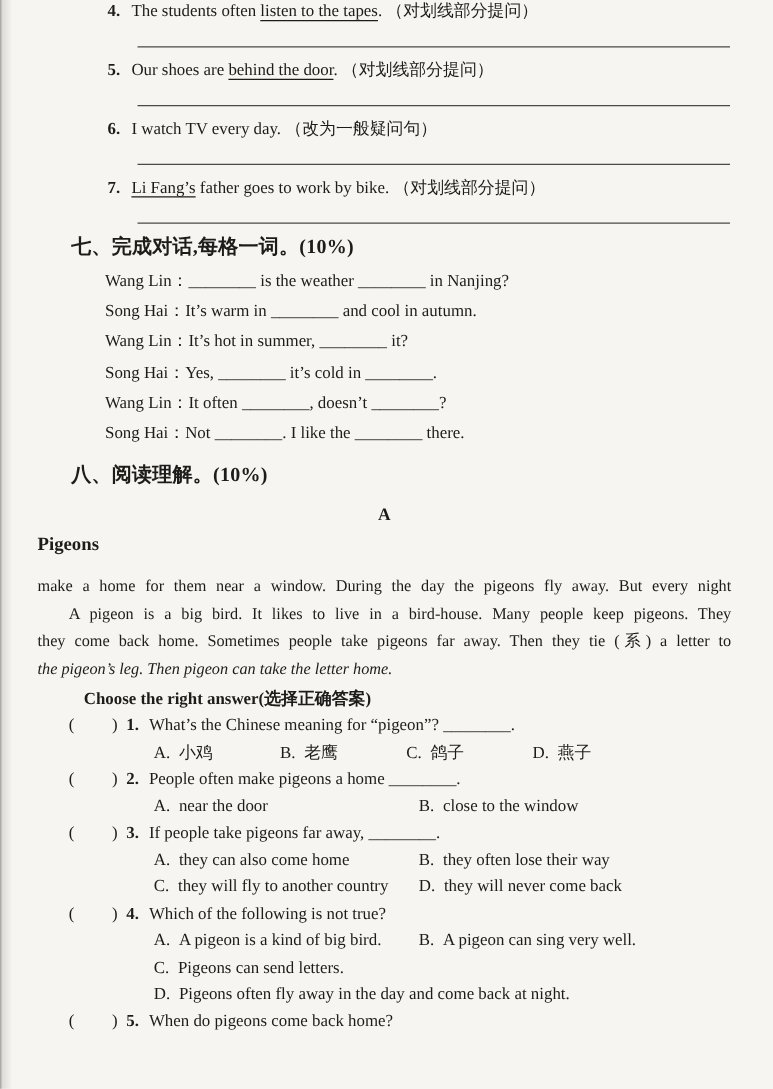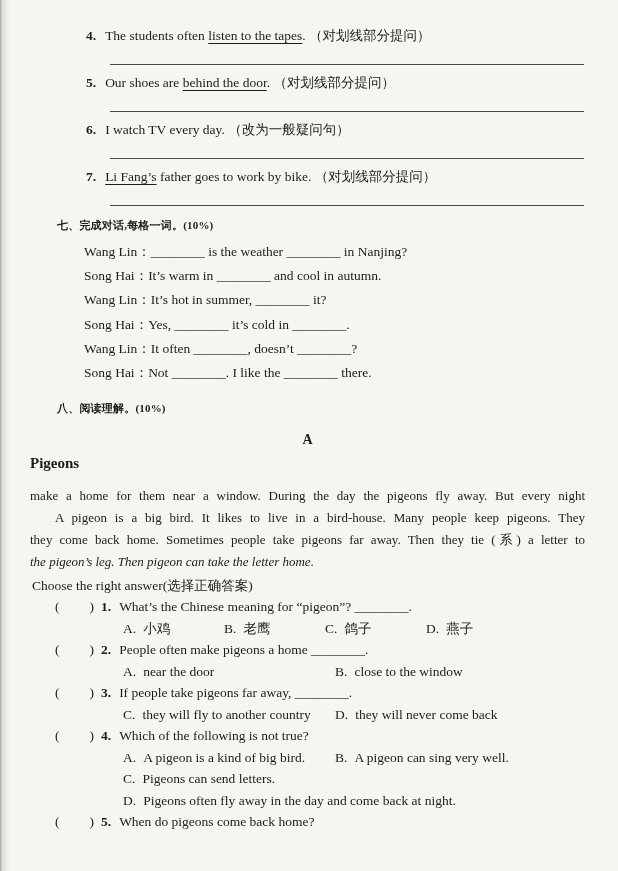--- a/index.html
+++ b/index.html
@@ -9,45 +9,45 @@
     font-family:"Liberation Serif","DejaVu Serif",serif;
     color:#1d1c1a;
     position:relative;
     overflow:hidden;
   }
   body::before{
     content:'';position:absolute;left:0;top:0;bottom:0;width:12px;
     background:linear-gradient(to right, rgba(40,40,40,.42), rgba(40,40,40,.12) 2px, rgba(40,40,40,0) 10px);
     pointer-events:none;z-index:5;
   }
-  .content{position:absolute;inset:0;padding-top:27px;}
+  .content{position:absolute;inset:0;}
 
   
   .tblock{}
   .tq{margin-left:86px;font-size:13.5px;line-height:17px;}
   .qnum{font-weight:700;padding-right:9px;}
   .ul{text-decoration:underline;text-underline-offset:3px;}
   .answer-line{height:0;border-bottom:1.4px solid #4a4a48;margin:20px 0 9px 110px;width:474px;}
 
   
-  .s-head{margin-left:57px;font-weight:700;font-size:11px;line-height:20px;margin-top:8px;letter-spacing:.2px;}
+  .s-head{margin-left:57px;font-weight:700;font-size:16px;line-height:20px;margin-top:8px;letter-spacing:.2px;}
   .s-head.s8{margin-top:13px;}
 
   
   .dialogue{margin:5px 0 0 84px;font-size:13.5px;line-height:24.2px;}
   .dline{white-space:nowrap;font-family:Liberation Serif, serif;}
 
   
   .center-a{margin:13px 33px 0 30px;text-align:center;font-weight:700;font-size:14px;line-height:18px;}
   .center-title{margin:4px 33px 0 30px;text-align:left;font-weight:700;font-size:15px;line-height:20px;}
   .passage{margin:12px 33px 0 30px;font-size:13px;line-height:22px;}
   .pline{text-align:justify;text-align-last:justify;}
   .pline.first{padding-left:25px;}
   .pline.last{text-align:left;text-align-last:left;font-style:italic;}
-  .choose{margin:3px 0 0 32px;font-weight:400;font-size:13.5px;line-height:19px;}
+  .choose{margin:3px 0 0 67px;font-weight:700;font-size:13.5px;line-height:19px;}
 
   
   .mcq{margin:1px 0 0 55px;font-size:13.5px;line-height:21.5px;}
   .mcq-stem{white-space:nowrap;}
   .pgap{display:inline-block;width:30px;}
   .qnum2{font-weight:700;padding:0 8px 0 7px;}
   .opt-row{margin-left:68px;white-space:nowrap;}
   .opt{display:inline-block;white-space:nowrap;}
   .opt.w4{width:101px;}
   .opt.w2{width:212px;}
@@ -101,20 +101,21 @@
     </div>
 
   <div class="choose">Choose the right answer(选择正确答案)</div>
 
   <div class="mcq" id="mcq-section">
       <div class="mcq-stem"><span class="paren">(</span><span class="pgap"></span><span class="paren">)</span><span class="qnum2">1.</span><span>What’s the Chinese meaning for “pigeon”? ________.</span></div>
       <div class="opt-row"><span class="opt w4"><span class="olabel">A.</span><span>小鸡</span></span><span class="opt w4"><span class="olabel">B.</span><span>老鹰</span></span><span class="opt w4"><span class="olabel">C.</span><span>鸽子</span></span><span class="opt"><span class="olabel">D.</span><span>燕子</span></span></div>
       <div class="mcq-stem"><span class="paren">(</span><span class="pgap"></span><span class="paren">)</span><span class="qnum2">2.</span><span>People often make pigeons a home ________.</span></div>
       <div class="opt-row"><span class="opt w2"><span class="olabel">A.</span><span>near the door</span></span><span class="opt"><span class="olabel">B.</span><span>close to the window</span></span></div>
       <div class="mcq-stem"><span class="paren">(</span><span class="pgap"></span><span class="paren">)</span><span class="qnum2">3.</span><span>If people take pigeons far away, ________.</span></div>
+      <div class="opt-row"><span class="opt w2"><span class="olabel">A.</span><span>they can also come home</span></span><span class="opt"><span class="olabel">B.</span><span>they often lose their way</span></span></div>
       <div class="opt-row"><span class="opt w2"><span class="olabel">C.</span><span>they will fly to another country</span></span><span class="opt"><span class="olabel">D.</span><span>they will never come back</span></span></div>
       <div class="mcq-stem"><span class="paren">(</span><span class="pgap"></span><span class="paren">)</span><span class="qnum2">4.</span><span>Which of the following is not true?</span></div>
       <div class="opt-row"><span class="opt w2"><span class="olabel">A.</span><span>A pigeon is a kind of big bird.</span></span><span class="opt"><span class="olabel">B.</span><span>A pigeon can sing very well.</span></span></div>
       <div class="opt-row"><span class="opt"><span class="olabel">C.</span><span>Pigeons can send letters.</span></span></div>
       <div class="opt-row"><span class="opt"><span class="olabel">D.</span><span>Pigeons often fly away in the day and come back at night.</span></span></div>
       <div class="mcq-stem"><span class="paren">(</span><span class="pgap"></span><span class="paren">)</span><span class="qnum2">5.</span><span>When do pigeons come back home?</span></div>
     </div>
 
 </div>
 

